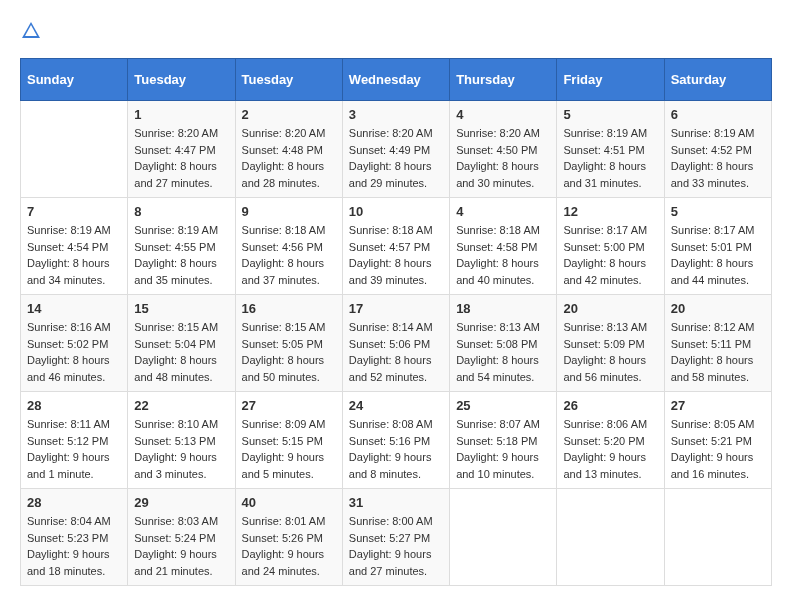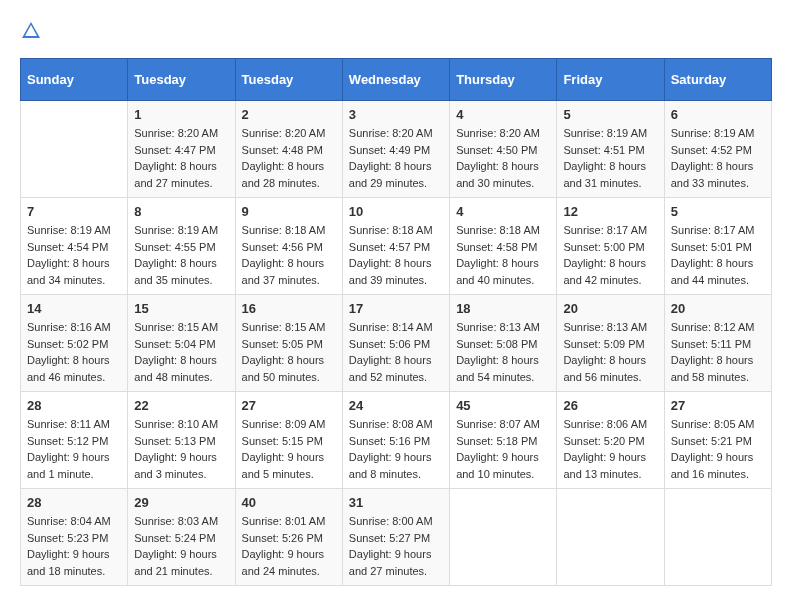--- a/index.html
+++ b/index.html
@@ -222,21 +222,21 @@
         </td>
         <td>
           <span class="day-number">27</span>
           <div class="day-info">Sunrise: 8:09 AM<br>Sunset: 5:15 PM<br>Daylight: 9 hours and 5 minutes.</div>
         </td>
         <td>
           <span class="day-number">24</span>
           <div class="day-info">Sunrise: 8:08 AM<br>Sunset: 5:16 PM<br>Daylight: 9 hours and 8 minutes.</div>
         </td>
         <td>
-          <span class="day-number">45</span>
+          <span class="day-number">25</span>
           <div class="day-info">Sunrise: 8:07 AM<br>Sunset: 5:18 PM<br>Daylight: 9 hours and 10 minutes.</div>
         </td>
         <td>
           <span class="day-number">26</span>
           <div class="day-info">Sunrise: 8:06 AM<br>Sunset: 5:20 PM<br>Daylight: 9 hours and 13 minutes.</div>
         </td>
         <td>
           <span class="day-number">27</span>
           <div class="day-info">Sunrise: 8:05 AM<br>Sunset: 5:21 PM<br>Daylight: 9 hours and 16 minutes.</div>
         </td>

